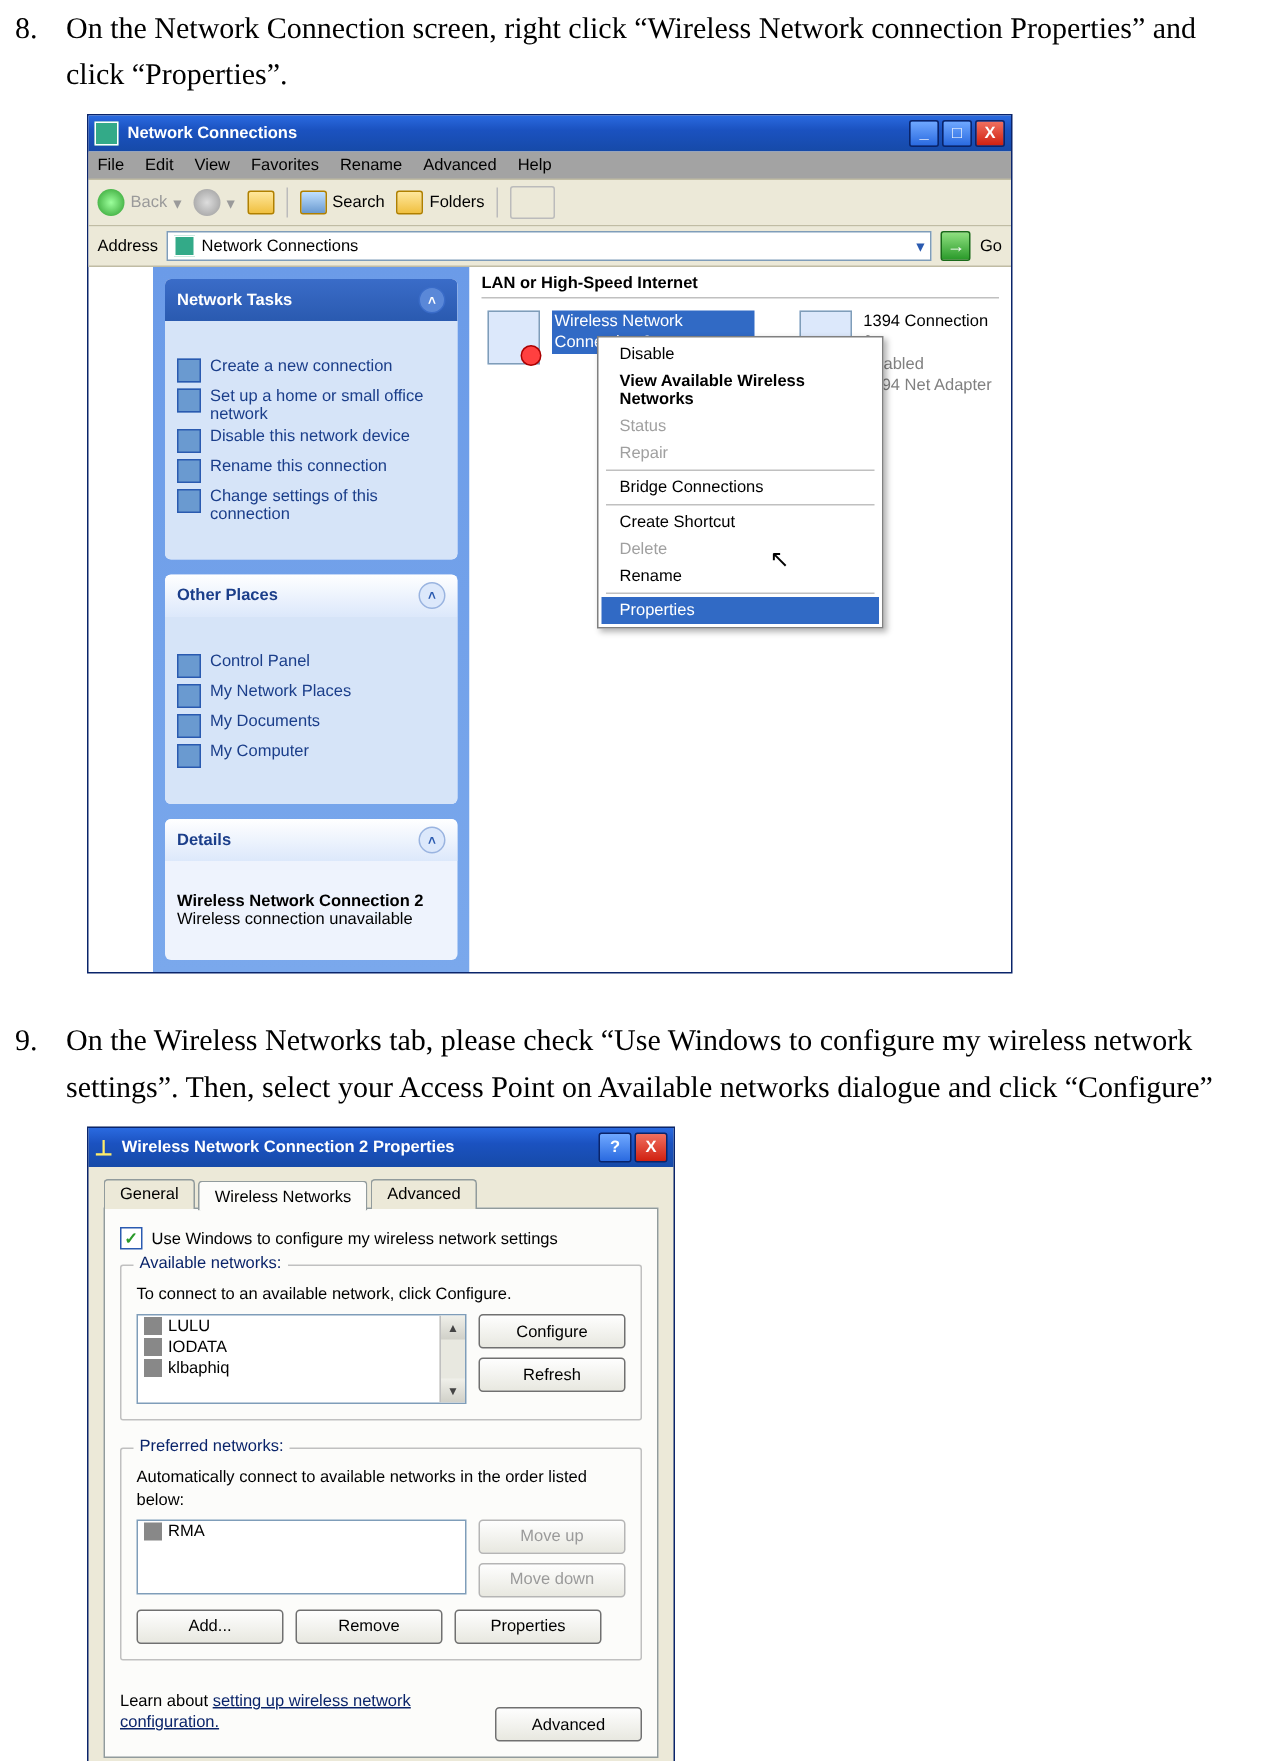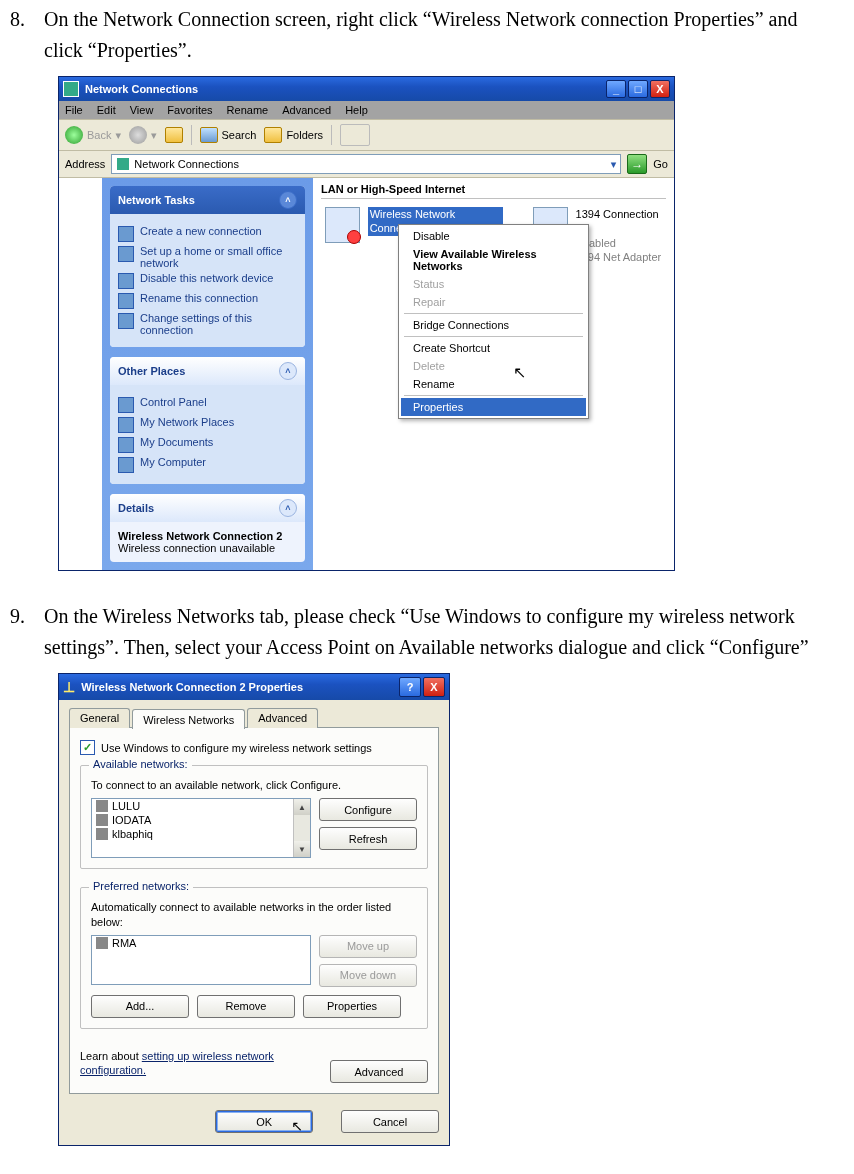--- a/index.html
+++ b/index.html
@@ -50,21 +50,21 @@
   .addrinput{flex:1;height:18px;background:#fff;border:1px solid #7f9db9;display:flex;align-items:center;padding:0 4px;gap:4px;font-size:11px;}
   .go{width:18px;height:18px;background:linear-gradient(#8fe080,#2a9a2a);border:1px solid #196a19;border-radius:2px;display:flex;align-items:center;justify-content:center;color:#fff;font-weight:bold;font-size:12px;}
   
   .explorer-body{display:flex; min-height:375px;}
   .sidebar{width:195px;background:linear-gradient(#6b9be8,#7aa8ec);padding:8px;display:flex;flex-direction:column;gap:10px;margin-left:43px;}
   .panel{background:#eef3fd;border-radius:4px;overflow:hidden;}
   .panel-hd{background:linear-gradient(#fff,#dce8fb);padding:5px 8px;display:flex;justify-content:space-between;align-items:center;color:#1b3e8a;font-weight:bold;font-size:11px;}
   .panel-hd.dark{background:linear-gradient(#3a6cc8,#2a5ab0);color:#fff;}
   .chev{width:16px;height:16px;border-radius:50%;background:#dce8fb;border:1px solid #9ab4e0;display:flex;align-items:center;justify-content:center;color:#2a5ab0;font-size:9px;}
   .panel-hd.dark .chev{background:#5a88d8;border-color:#3a6cc8;color:#fff;}
-  .panel-body{padding:8px 8px;color:#1b3e8a;font-size:11px;}
+  .panel-body{padding:21px 8px;color:#1b3e8a;font-size:11px;}
   .panel-body .row{display:flex;gap:6px;align-items:flex-start;margin:3px 0;}
   .sicon{width:14px;height:14px;background:#6a9ad0;border:1px solid #2a5ab0;flex-shrink:0;margin-top:1px;}
   .panel-body.details{color:#000;}
   .panel-body.details .bold{font-weight:bold;}
   
   .content{flex:1;background:#fff;position:relative;}
   .section-hd{font-weight:bold;font-size:11px;padding:5px 8px 3px;}
   .section-rule{height:1px;background:#c0c0c0;margin:0 8px 8px;}
   .conn-row{display:flex;gap:30px;padding:0 12px;}
   .conn{display:flex;gap:8px;}

